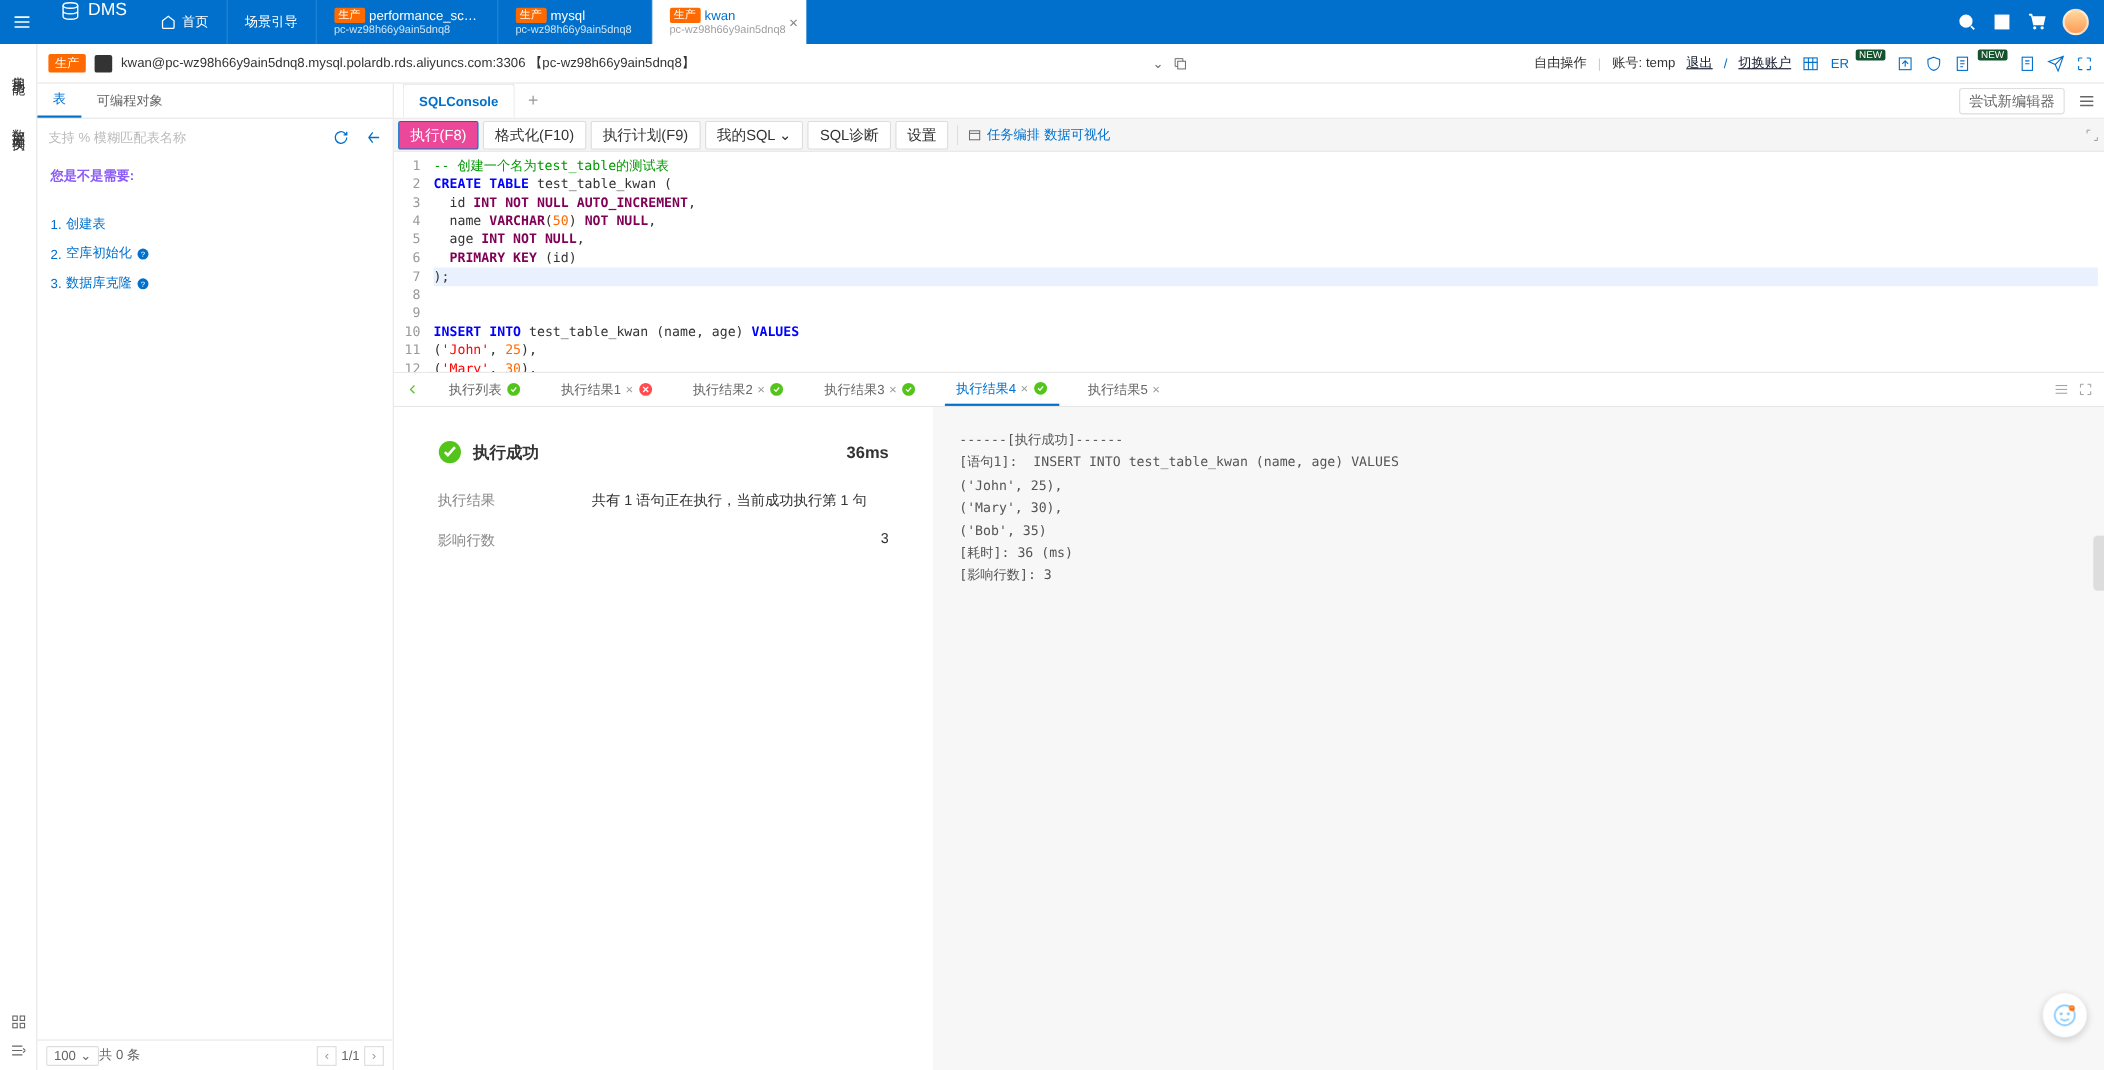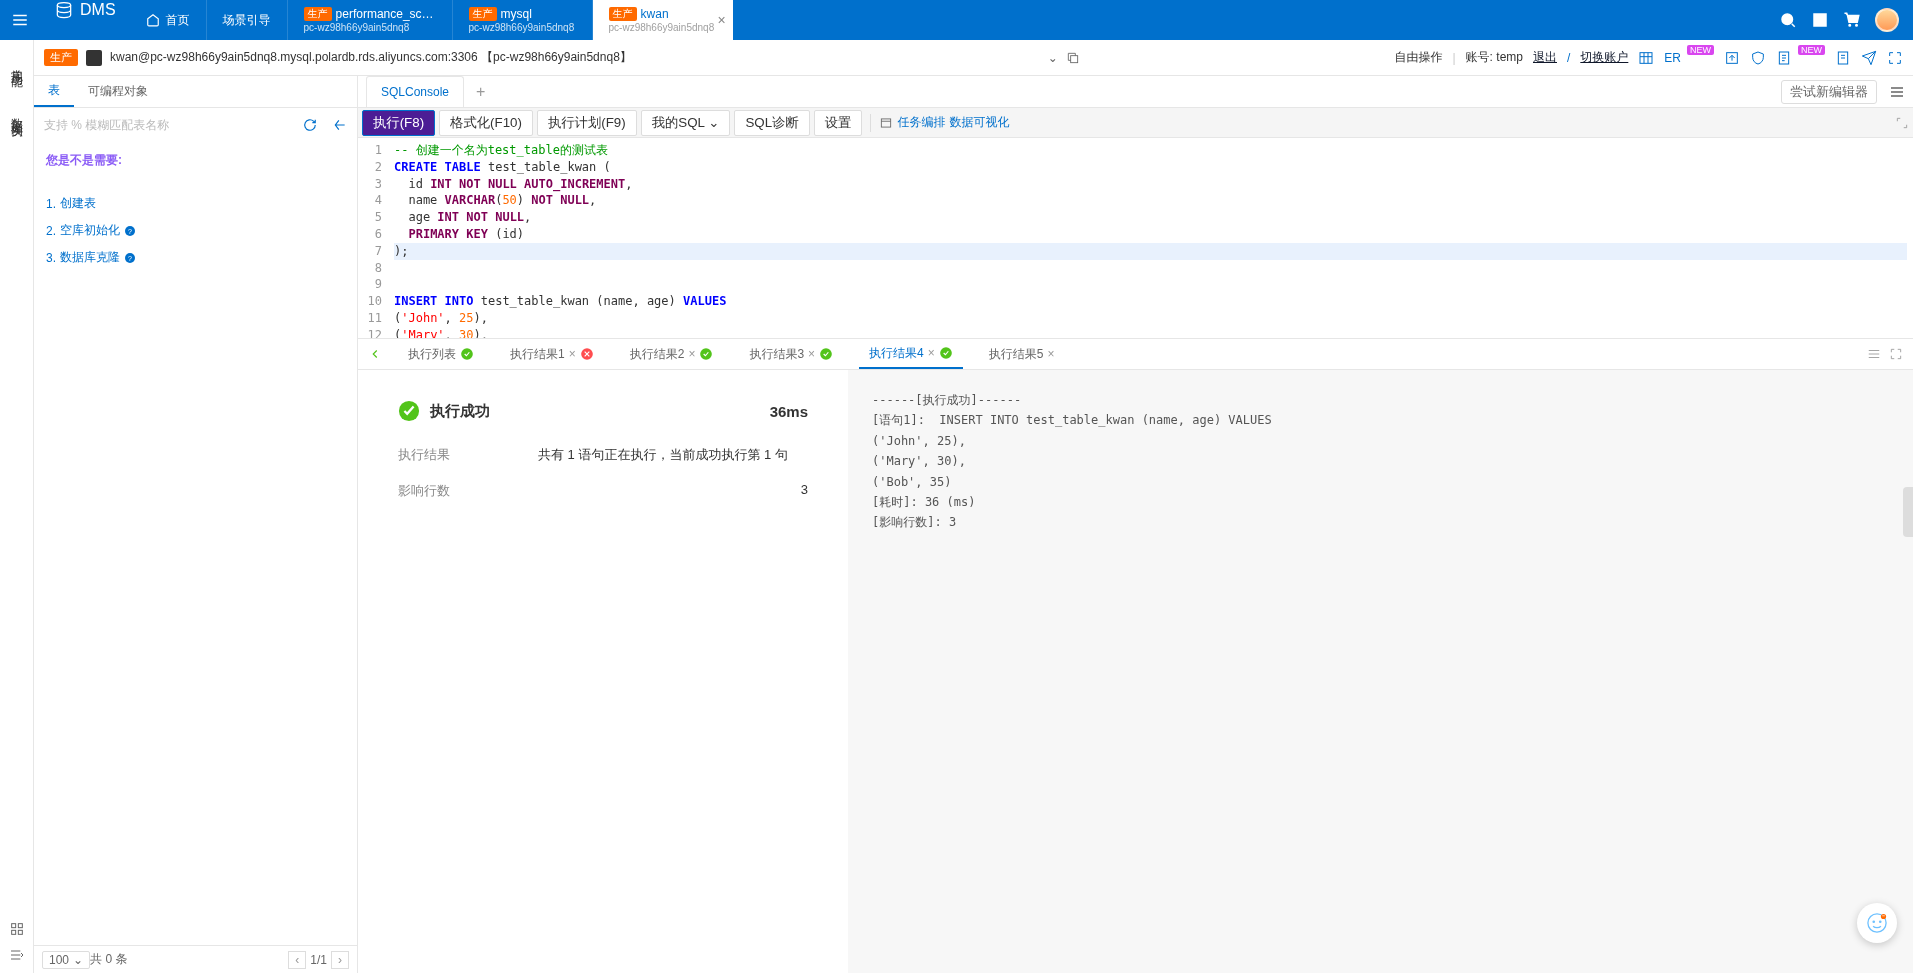--- a/index.html
+++ b/index.html
@@ -31,48 +31,48 @@
 .content { flex: 1; display: flex; flex-direction: column; }
 .conn-bar { height: 36px; display: flex; align-items: center; gap: 8px; padding: 0 10px; border-bottom: 1px solid #e6e6e6; }
 .conn-bar .env-badge { background: #ff6a00; color: #fff; padding: 1px 6px; border-radius: 2px; font-size: 11px; }
 .conn-bar .conn-icon { width: 16px; height: 16px; background: #333; border-radius: 2px; }
 .conn-bar .conn-text { flex: 0 0 auto; font-size: 12px; color: #333; }
 .conn-bar .chev { color: #666; font-size: 12px; }
 .conn-bar .copy-icon { width: 14px; height: 14px; stroke: #666; fill: none; cursor: pointer; }
 .conn-right { margin-left: auto; display: flex; align-items: center; gap: 10px; font-size: 12px; }
 .conn-right a { color: #0f172a; cursor: pointer; text-decoration: underline; }
 .conn-right .ricon { width: 16px; height: 16px; stroke: #0070cc; fill: none; cursor: pointer; }
-.conn-right .new-badge { background: #d946ef; color: #fff; font-size: 9px; padding: 0 3px; border-radius: 2px; position: relative; top: -8px; margin-left: -4px; }
+.conn-right .new-badge { background: #14532d; color: #fff; font-size: 9px; padding: 0 3px; border-radius: 2px; position: relative; top: -8px; margin-left: -4px; }
 .workspace { display: flex; flex: 1; min-height: 0; }
 .left-panel { width: 324px; border-right: 1px solid #e6e6e6; display: flex; flex-direction: column; }
 .lp-tabs { display: flex; border-bottom: 1px solid #e6e6e6; height: 32px; }
 .lp-tab { padding: 0 14px; display: flex; align-items: center; cursor: pointer; font-size: 12px; color: #666; }
 .lp-tab.active { color: #0070cc; border-bottom: 2px solid #0070cc; }
 .lp-search { display: flex; align-items: center; padding: 6px 10px; gap: 16px; }
 .lp-search input { flex: 1; border: none; outline: none; font-size: 12px; padding: 4px 0; }
 .lp-search input::placeholder { color: #bbb; }
 .lp-search .sicon { width: 14px; height: 14px; stroke: #0070cc; fill: none; cursor: pointer; }
 .lp-content { padding: 10px 12px; font-size: 12px; }
 .lp-content .need-label { font-weight: 600; margin-bottom: 26px; color: #8b5cf6; }
 .lp-content .need-item { color: #0070cc; margin-bottom: 10px; cursor: pointer; display: flex; align-items: center; gap: 4px; }
 .lp-content .help-icon { width: 12px; height: 12px; fill: #0070cc; }
 .lp-footer { margin-top: auto; height: 28px; display: flex; align-items: center; padding: 0 8px; border-top: 1px solid #e6e6e6; gap: 0; font-size: 12px; color: #666; }
 .lp-footer .sel { border: 1px solid #ddd; padding: 1px 6px; border-radius: 2px; display: flex; align-items: center; gap: 4px; cursor: pointer; }
 .lp-footer .pager { margin-left: auto; display: flex; align-items: center; gap: 4px; }
 .lp-footer .pbtn { border: 1px solid #ddd; width: 18px; height: 18px; display: flex; align-items: center; justify-content: center; cursor: pointer; color: #999; }
 .right-panel { flex: 1; display: flex; flex-direction: column; min-width: 0; }
 .rp-tabs { height: 32px; display: flex; align-items: center; border-bottom: 1px solid #e6e6e6; padding: 0 8px; gap: 4px; }
-.rp-tab { padding: 0 14px; height: 100%; display: flex; align-items: center; color: #0070cc; border: 1px solid #e6e6e6; border-bottom: none; border-radius: 3px 3px 0 0; font-size: 12px; cursor: pointer; }
+.rp-tab { padding: 0 14px; height: 100%; display: flex; align-items: center; color: #0070cc; border: 1px solid #e6e6e6; border-bottom: none; border-radius: 3px 3px 0 0; font-size: 12px; cursor: pointer; font-weight: bold; }
 .rp-tab-add { padding: 0 8px; color: #999; font-size: 16px; cursor: pointer; }
 .rp-tabs .spacer { margin-left: auto; }
 .rp-tabs .try-btn { border: 1px solid #ddd; padding: 2px 8px; border-radius: 3px; color: #666; cursor: pointer; font-size: 13px; }
 .rp-tabs .more-icon { width: 16px; height: 16px; stroke: #666; fill: none; cursor: pointer; margin-left: 8px; }
 .toolbar { height: 30px; background: #f5f5f5; display: flex; align-items: center; padding: 0 4px; gap: 4px; border-bottom: 1px solid #e6e6e6; font-size: 12px; }
 .tb-btn { padding: 3px 10px; border: 1px solid #ddd; background: #fff; border-radius: 2px; cursor: pointer; color: #333; }
-.tb-btn.primary { background: #4c1d95; color: #fff; border-color: #0070cc; }
+.tb-btn.primary { background: #ec4899; color: #fff; border-color: #0070cc; }
 .tb-sep { width: 1px; height: 18px; background: #ddd; margin: 0 4px; }
 .tb-icon { width: 14px; height: 14px; stroke: #666; fill: none; }
 .tb-link { color: #0070cc; cursor: pointer; }
 .toolbar .right { margin-left: auto; display: flex; gap: 4px; }
 .toolbar .right .ticon { width: 14px; height: 14px; stroke: #999; fill: none; cursor: pointer; }
 .editor { display: flex; height: 200px; font-family: Consolas, Monaco, monospace; font-size: 12px; line-height: 1.4; overflow: auto; }
 .gutter { width: 30px; background: #fff; text-align: right; padding: 4px 6px 4px 0; color: #999; user-select: none; }
 .gutter div { height: 16.8px; }
 .code { flex: 1; padding: 4px 6px; white-space: pre; }
 .code .line { height: 16.8px; }

